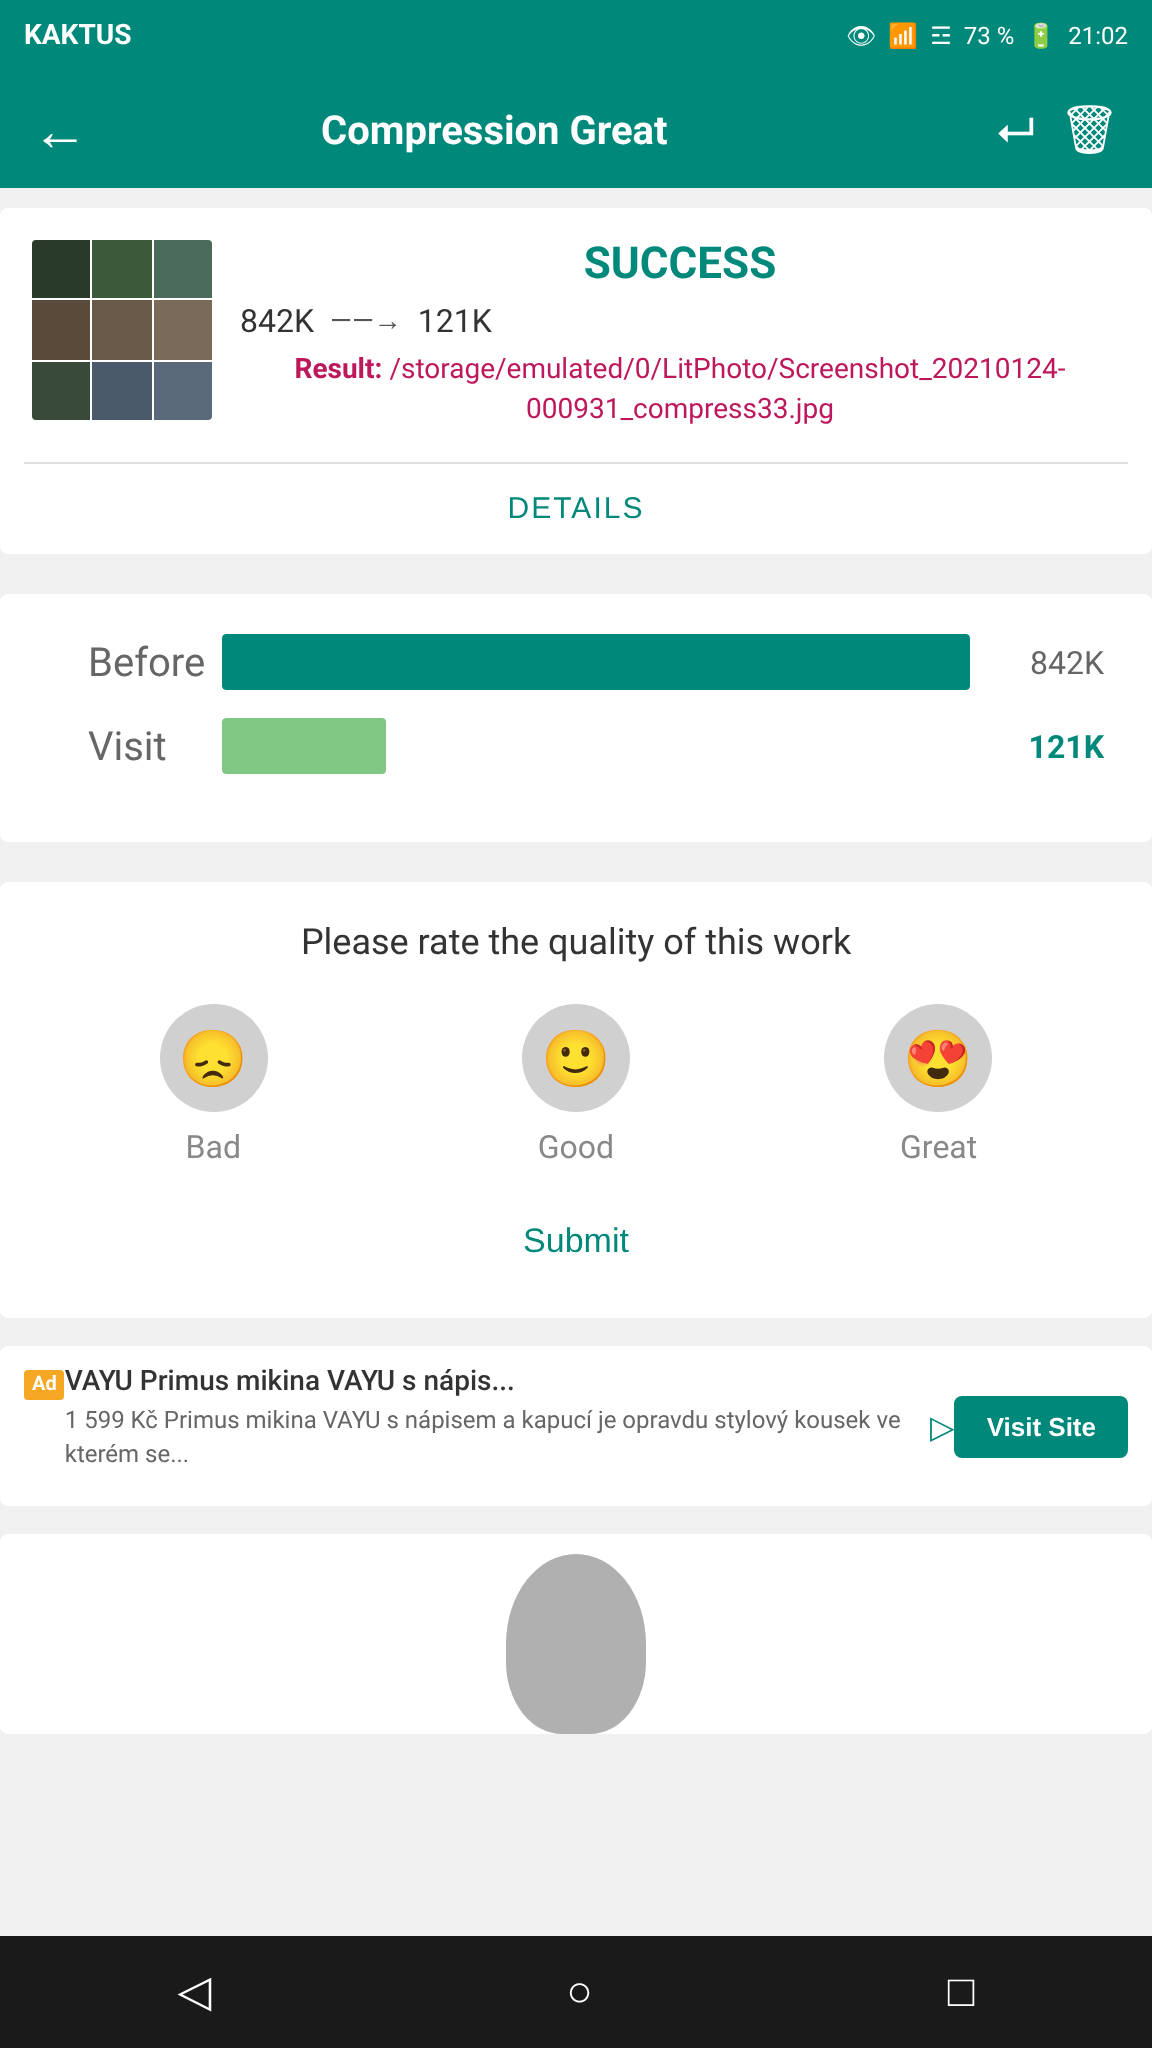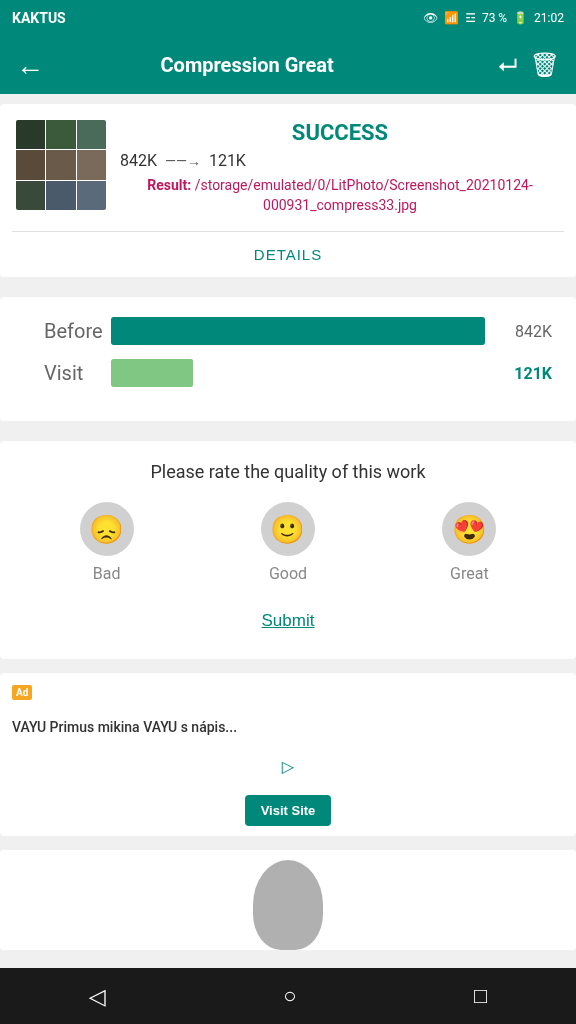--- a/index.html
+++ b/index.html
@@ -225,33 +225,31 @@
     .submit-btn {
       display: block;
       text-align: center;
       padding: 12px;
       color: #00897B;
       font-size: 17px;
       cursor: pointer;
       background: none;
       border: none;
       width: 100%;
-      text-decoration: underline;
     }
 
     
     .ad-section {
       background: white;
       padding: 10px 12px;
       margin: 4px 0;
       display: flex;
       align-items: flex-start;
-      gap: 19px;
+      gap: 0;
       min-height: 80px;
-      flex-direction: column;
     }
     .ad-badge {
       background: #f5a623;
       color: white;
       font-size: 10px;
       font-weight: bold;
       padding: 2px 4px;
       border-radius: 2px;
       flex-shrink: 0;
       margin-top: 2px;
@@ -406,20 +404,21 @@
       <span class="rating-label">Great</span>
     </div>
   </div>
   <button class="submit-btn">Submit</button>
 </div>
 
 <div class="ad-section card">
   <span class="ad-badge">Ad</span>
   <div class="ad-content">
     <div class="ad-title">VAYU Primus mikina VAYU s nápis...</div>
+    <div class="ad-desc">1 599 Kč Primus mikina VAYU s nápisem a kapucí je opravdu stylový kousek ve kterém se...</div>
   </div>
   <span class="ad-arrow">▷</span>
   <button class="visit-btn">Visit Site</button>
 </div>
 
 <div class="person-area card">
   <div class="person-head"></div>
 </div>
 
 <div class="bottom-nav">

